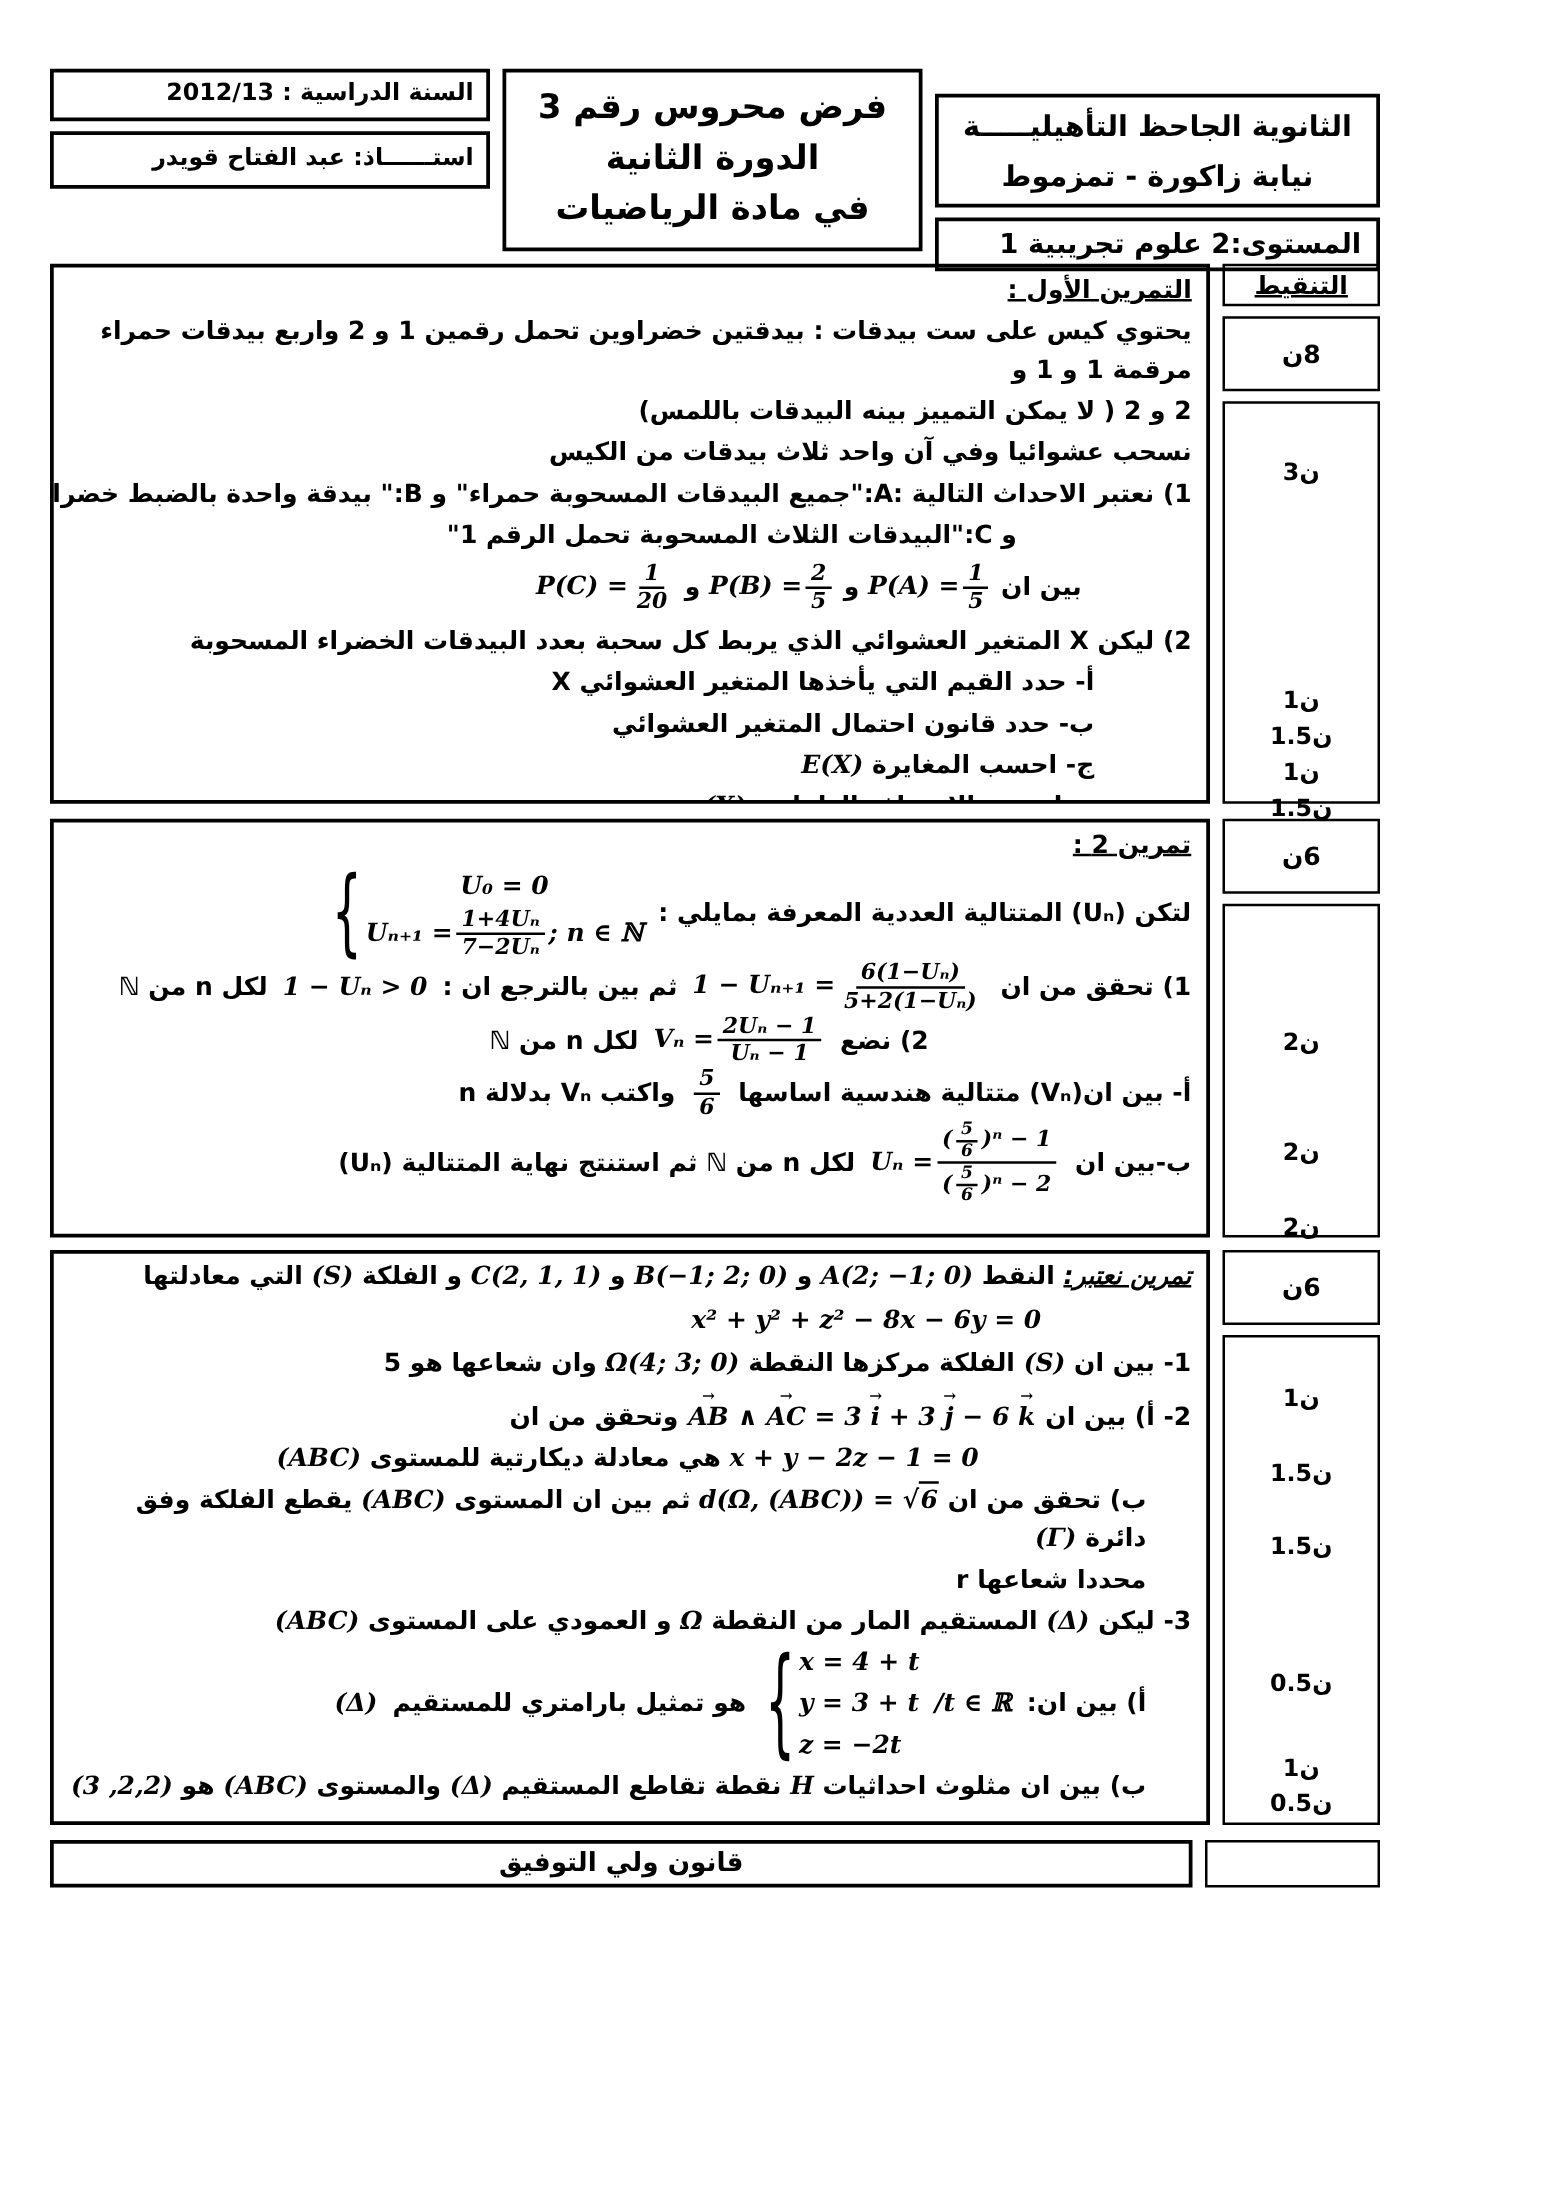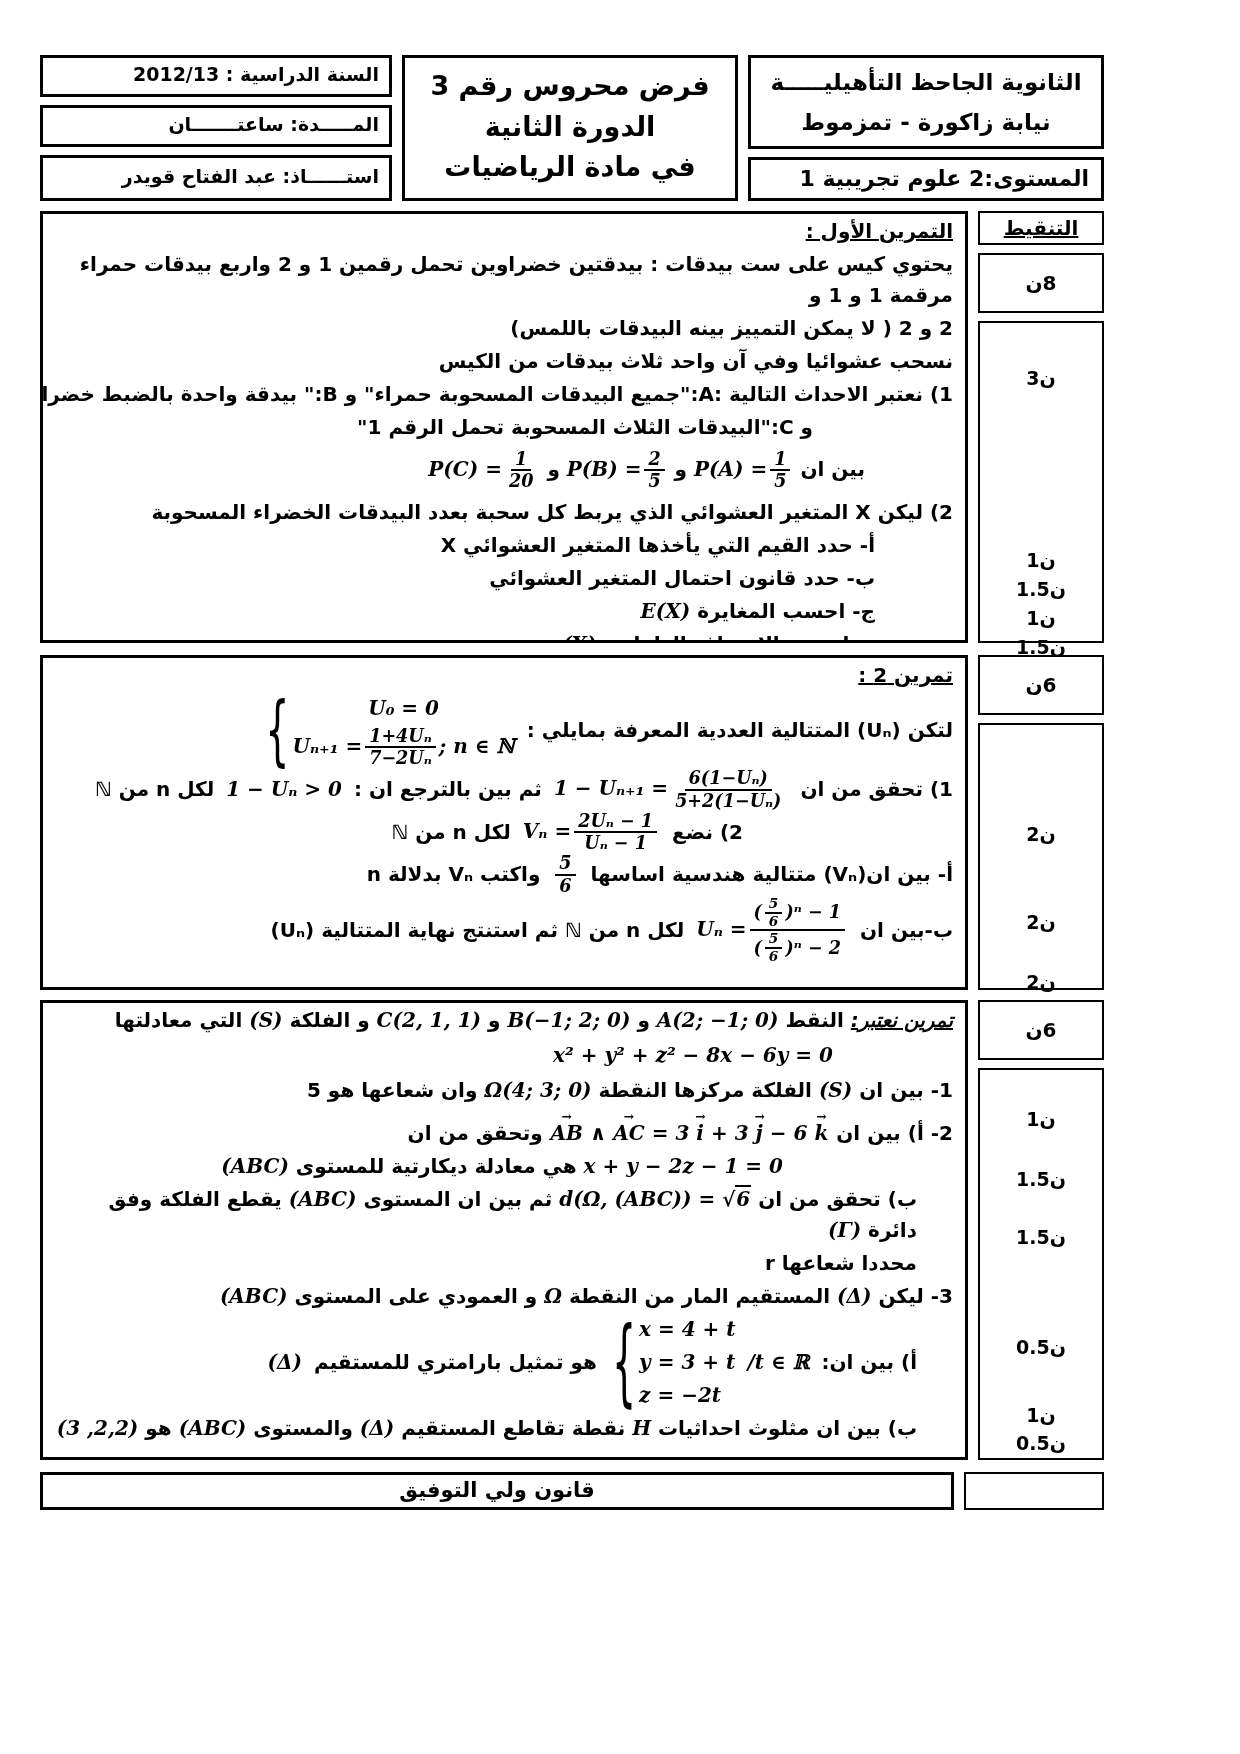--- a/index.html
+++ b/index.html
@@ -5,21 +5,21 @@
   * { margin:0; padding:0; box-sizing:border-box; }
   body { background:#e8e8e8; font-family:"DejaVu Sans", sans-serif; color:#000; }
   .page { position:relative; width:1240px; height:1754px; background:#fff; overflow:hidden; margin:0 auto; }
   .sheet { position:absolute; left:40px; top:55px; width:1064px; }
 
   
   .header { display:flex; direction:rtl; gap:10px; height:146px; margin-bottom:10px; font-weight:bold; }
   .box { border:3px solid #000; background:#fff; }
   .hcol { display:flex; flex-direction:column; gap:8px; }
   .col-school { width:356px; }
-  .schoolbox { flex:1; text-align:center; font-size:23px; line-height:1.75; padding-top:4px; }
+  .schoolbox { flex:1; text-align:center; font-size:23px; line-height:1.75; padding-top:4px;margin-top:20px; }
   .levelbox { height:44px; font-size:22px; text-align:right; padding:6px 12px; }
   .col-exam { width:336px; }
   .exambox { flex:1; text-align:center; font-size:27px; line-height:1.5; padding-top:8px; }
   .col-meta { flex:1; }
   .metaline { height:42px; font-size:19px; text-align:right; padding:5px 10px; }
   .metaline.last { height:46px; padding-top:7px; }
 
   
   .exrow { display:flex; direction:rtl; gap:10px; }
   .row1 { height:432px; margin-bottom:12px; }
@@ -90,21 +90,20 @@
       </div>
       <div class="hcol col-exam">
         <div class="box exambox">
           <div>فرض محروس رقم 3</div>
           <div>الدورة الثانية</div>
           <div>في مادة الرياضيات</div>
         </div>
       </div>
       <div class="hcol col-meta">
         <div class="box metaline">السنة الدراسية : 2012/13</div>
-        <div class="box metaline">المـــــدة: ساعتـــــــان</div>
         <div class="box metaline last">استــــــاذ: عبد الفتاح قويدر</div>
       </div>
     </div>
 
     <div class="exrow row1">
       <div class="markscol">
         <div class="mbox mhead">التنقيط</div>
         <div class="mbox mtotal">8ن</div>
         <div class="mbox mtall">
           <div class="mark" style="top:44px">3ن</div>

